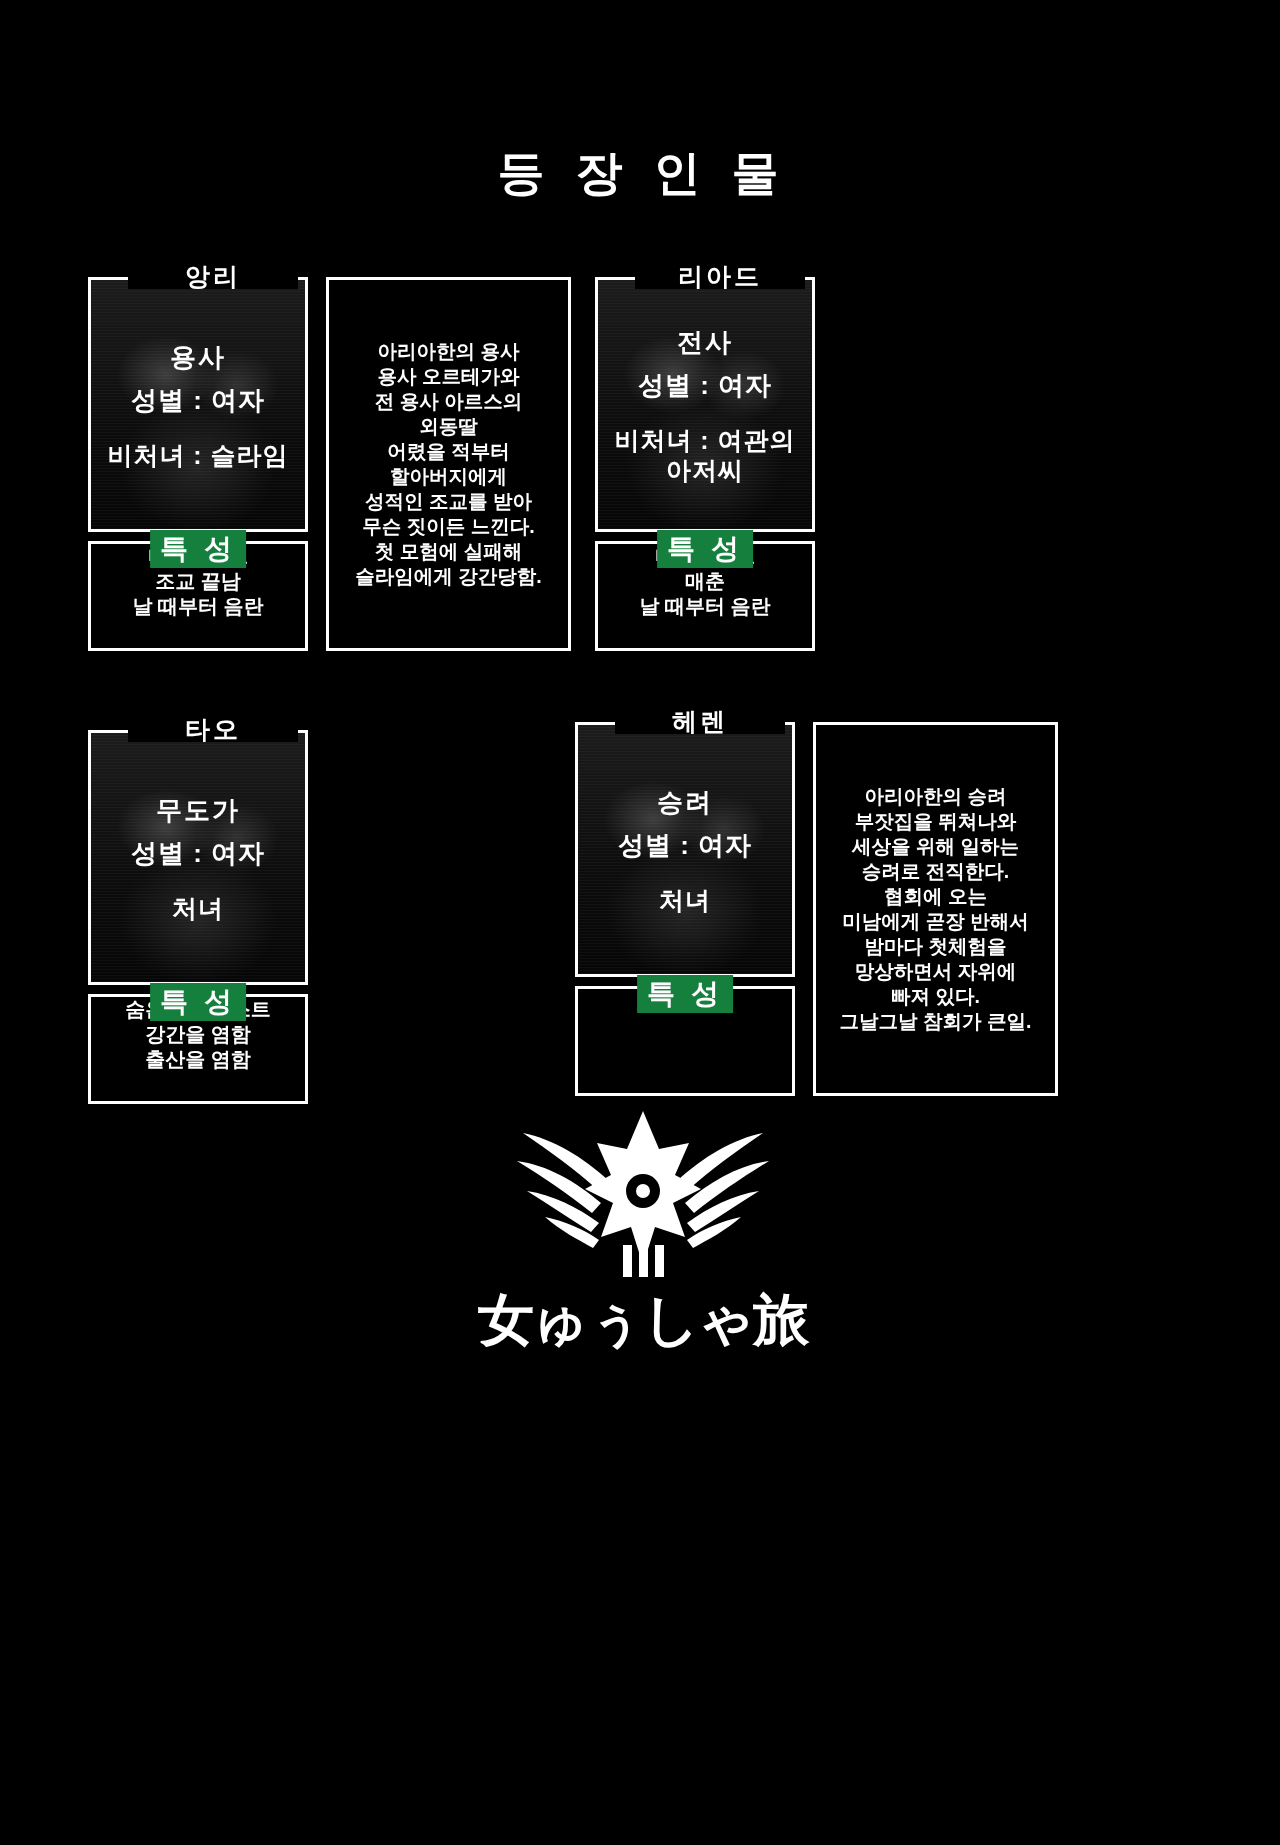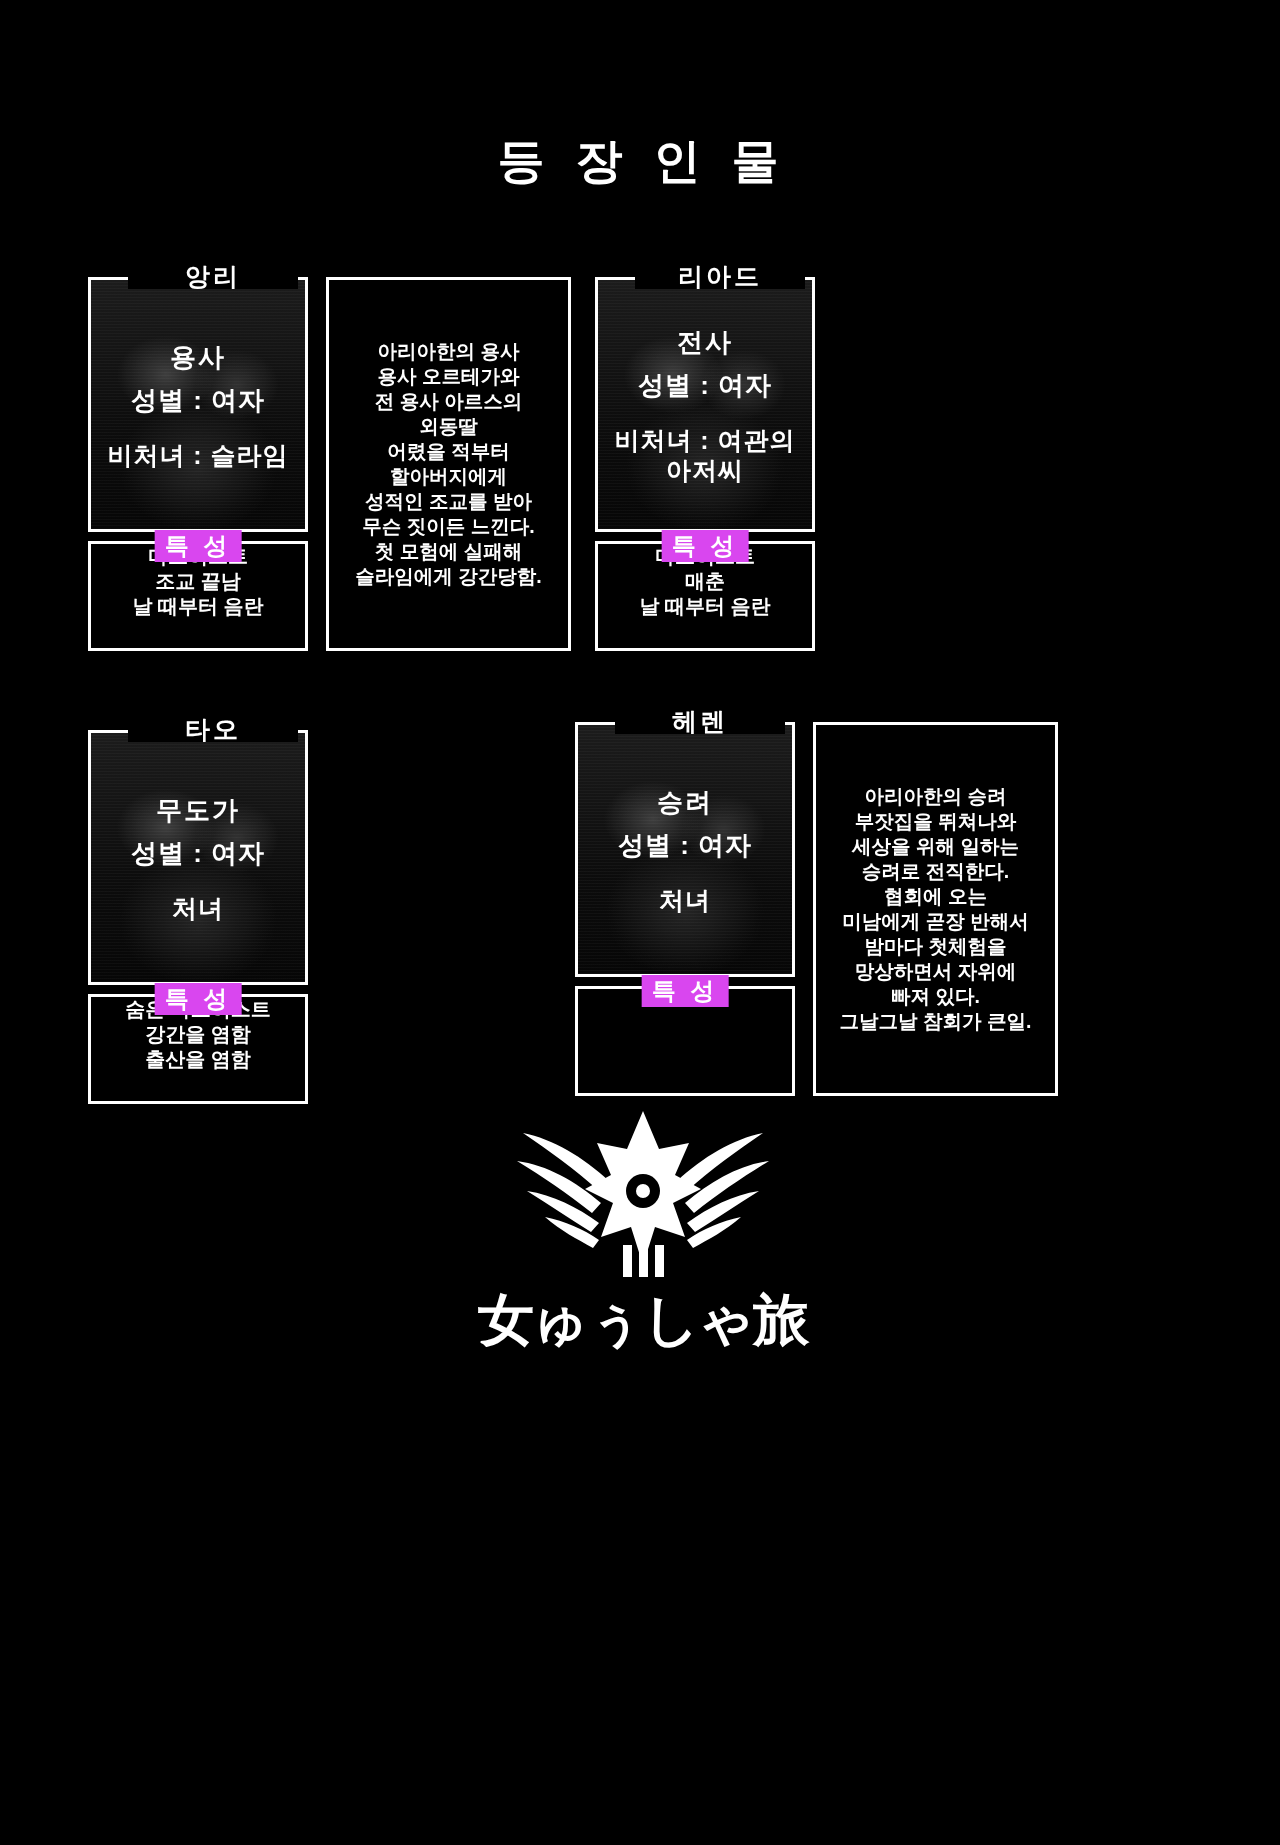--- a/index.html
+++ b/index.html
@@ -27,21 +27,21 @@
     position: absolute;
     left: 0;
     top: 125;
     width: 100%;
     text-align: center;
     font-size: 47px;
     font-weight: bold;
     letter-spacing: 9px;
     color: #ffffff;
   }
-  #page-title-el { top: 120px; }
+  #page-title-el { top: 132px; }
 
   .char-block {
     position: absolute;
     width: 500px;
     height: 390px;
   }
   .blk-1 { left: 38px;  top: 255px; }
   .blk-2 { left: 545px; top: 255px; }
   .blk-3 { left: 38px;  top: 708px; }
   .blk-4 { left: 525px; top: 700px; }
@@ -132,23 +132,23 @@
     display: flex;
     flex-direction: column;
     align-items: center;
     background: #000000;
   }
   .traits-title {
     position: absolute;
     left: 50%;
     transform: translateX(-50%);
     top: -14px;
-    background: #d946ef;
+    background: #15803d;
     padding: 0 10px;
-    font-size: 24px;
+    font-size: 28px;
     font-weight: bold;
     letter-spacing: 4px;
   }
   .traits-list {
     text-align: center;
     font-size: 20px;
     line-height: 25px;
     font-weight: bold;
   }
 

